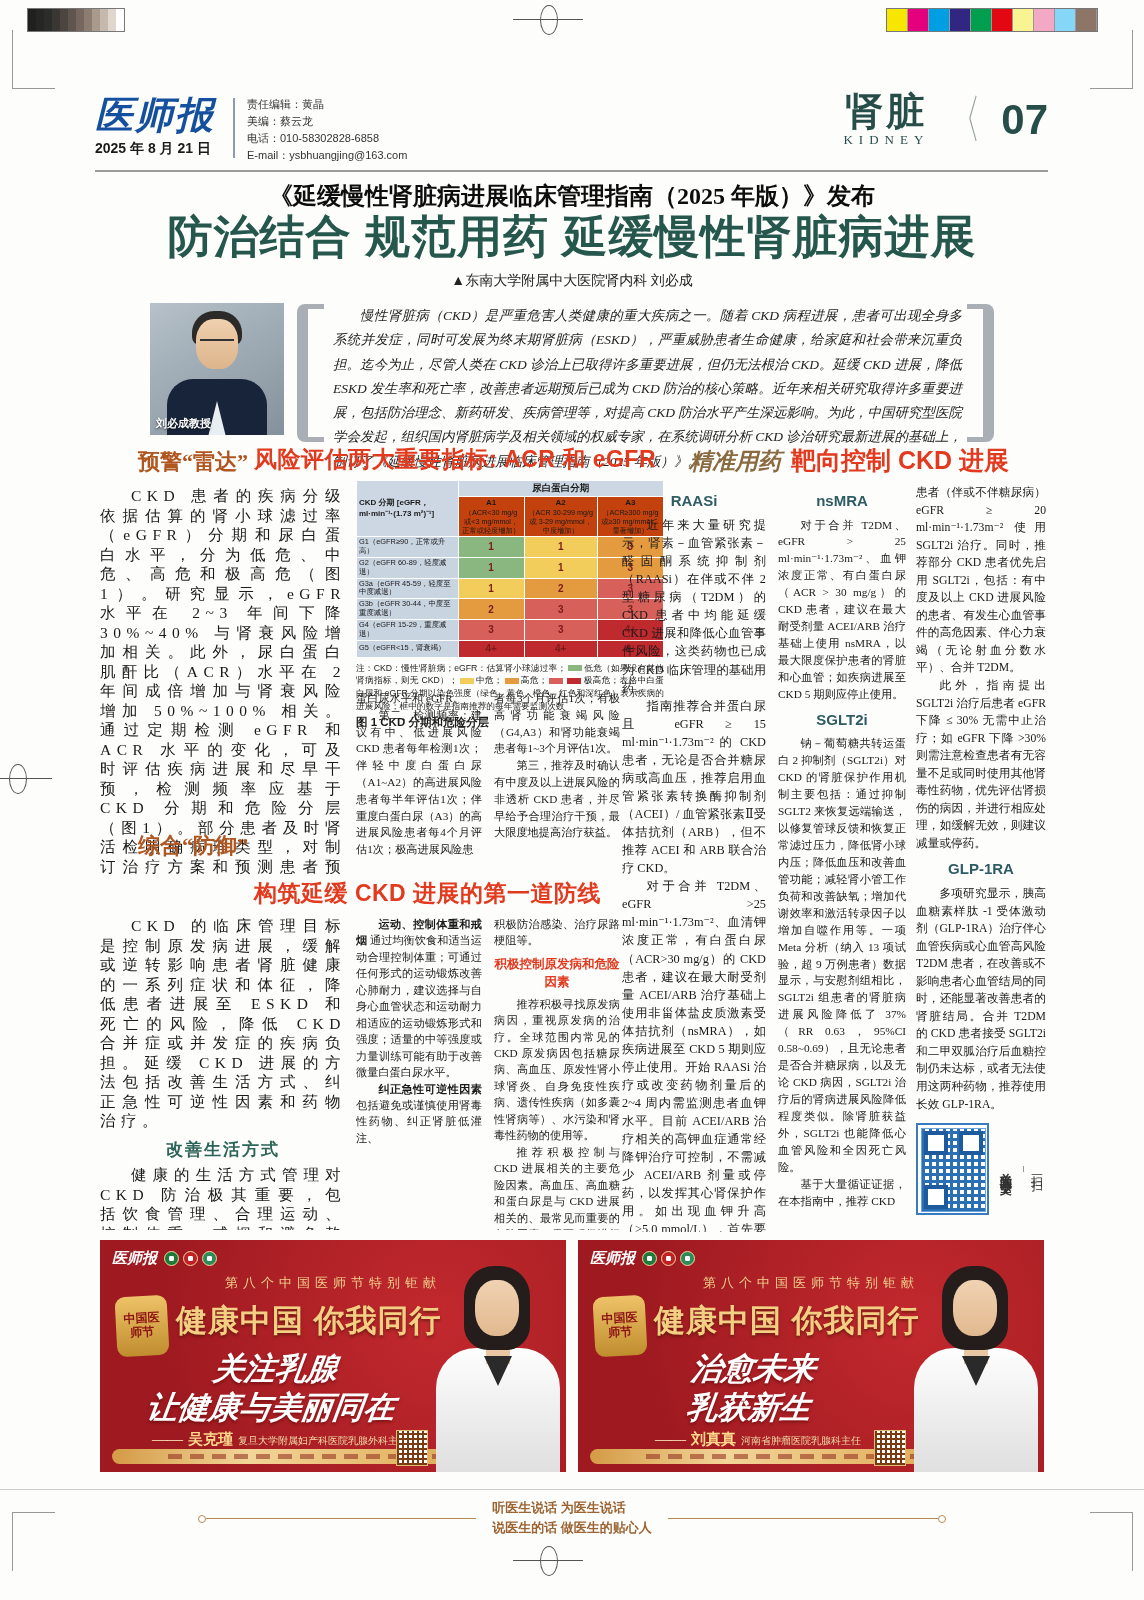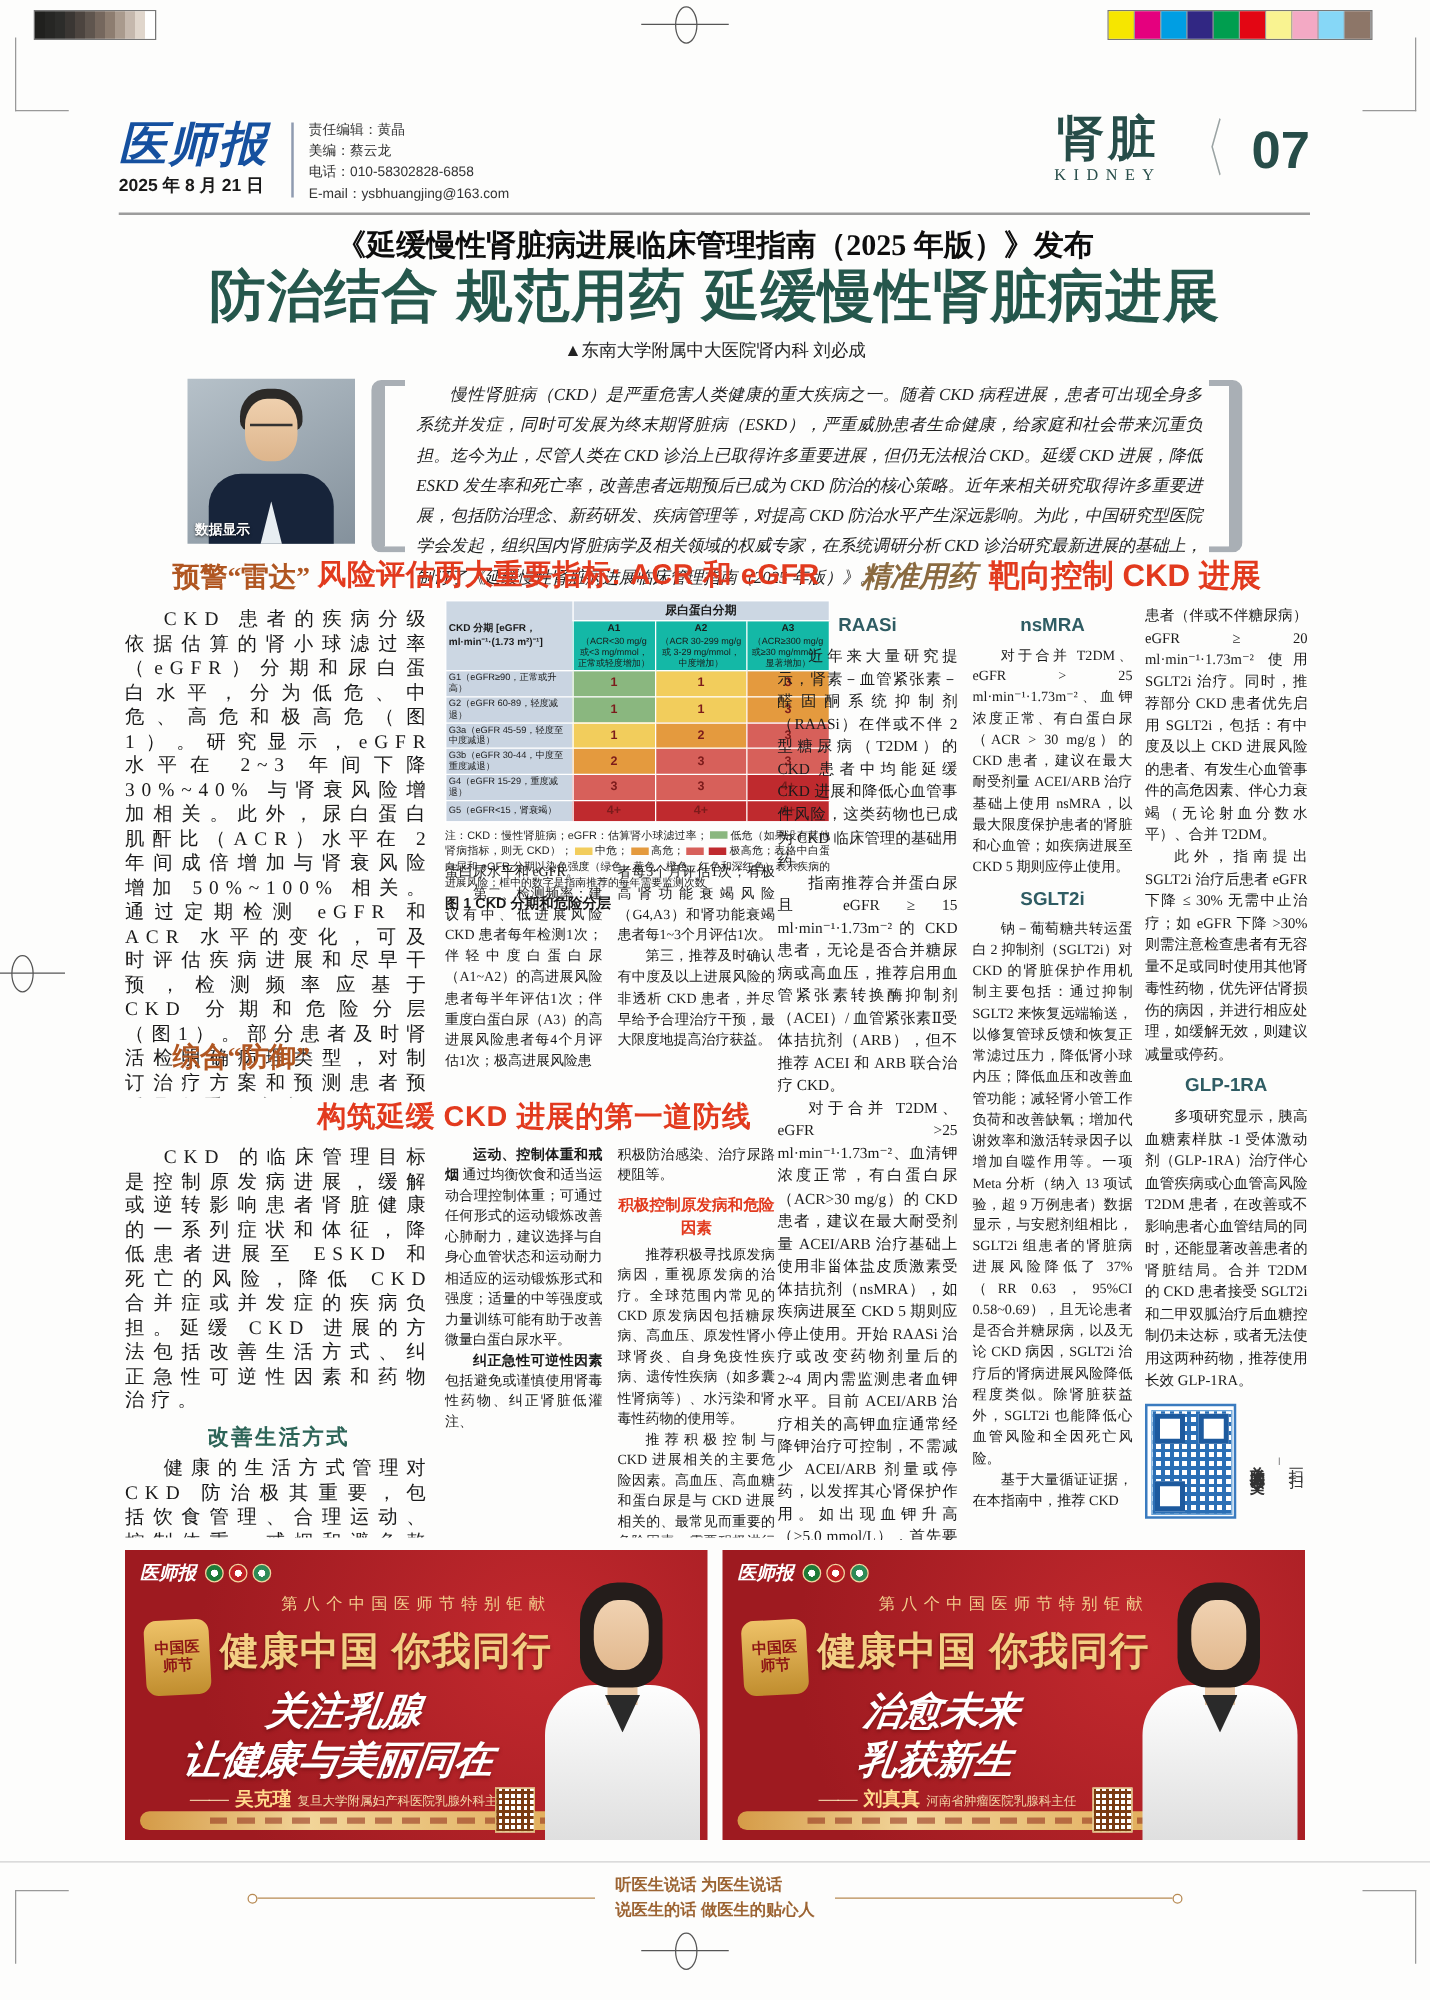--- a/index.html
+++ b/index.html
@@ -75,21 +75,21 @@
   .col6{left:916px;top:484px;width:130px;height:748px;font-size:11.7px;line-height:1.5;}
   .sub-teal{font-size:15px;font-weight:700;color:#2f5c63;text-align:center;text-indent:0!important;font-family:"Liberation Sans",sans-serif;margin:6px 0 4px!important;}
   .sub-life{font-size:17px;font-weight:700;color:#2c6457;text-align:center;text-indent:0!important;font-family:"Liberation Sans",sans-serif;letter-spacing:2px;margin:8px 0 5px!important;}
   .sub-red{font-size:12.5px;font-weight:700;color:#e23a1e;text-align:center;text-indent:0!important;font-family:"Liberation Sans",sans-serif;margin:6px 0 4px!important;letter-spacing:0;}
   .leadin{font-weight:700;font-family:"Liberation Sans",sans-serif;}
   
   .figure{left:356px;top:480px;width:308px;}
   table.risk{border-collapse:collapse;width:100%;font-family:"Liberation Sans",sans-serif;}
   table.risk td,table.risk th{border:1px solid #fff;padding:1px 2px;}
   .th-group{background:#ccd7e3;font-size:9.5px;font-weight:700;text-align:center;}
-  .th-col{background:#14b8a6;font-size:7.2px;font-weight:400;text-align:center;line-height:1.25;}
+  .th-col{background:#c2410c;font-size:7.2px;font-weight:400;text-align:center;line-height:1.25;}
   .th-col b{font-size:8px;}
   .td-label{background:#c9d4e1;font-size:7.4px;text-align:left;line-height:1.2;}
   .td-ckdhead{background:#ccd7e3;font-size:8px;line-height:1.3;text-align:left;font-weight:700;}
   .td-val{font-size:10px;font-weight:700;text-align:center;color:#7c1b1b;height:14px;}
   .risk-green{background:#8ab77f;}
   .risk-yellow{background:#f2cd5c;}
   .risk-orange{background:#e49a3e;}
   .risk-red{background:#d7605a;}
   .risk-deepred{background:#bf2a2e;}
   .fig-note{margin-top:4px;font-size:8.7px;line-height:1.45;text-align:justify;font-family:"Liberation Sans",sans-serif;color:#222;}
@@ -206,21 +206,21 @@
 <div class="abs main-title">防治结合 规范用药 延缓慢性肾脏病进展</div>
 <div class="abs byline">▲东南大学附属中大医院肾内科 刘必成</div>
 
 <div class="abs intro">
   <div class="photo">
     <div class="ph-suit"></div>
     <div class="ph-shirt"></div>
     <div class="ph-hair"></div>
     <div class="ph-face"></div>
     <div class="ph-glass"></div>
-    <div class="photo-cap">数据显示</div>
+    <div class="photo-cap">刘必成教授</div>
   </div>
   <div class="bracket bk-l"></div>
   <div class="intro-text">慢性肾脏病（CKD）是严重危害人类健康的重大疾病之一。随着 CKD 病程进展，患者可出现全身多系统并发症，同时可发展为终末期肾脏病（ESKD），严重威胁患者生命健康，给家庭和社会带来沉重负担。迄今为止，尽管人类在 CKD 诊治上已取得许多重要进展，但仍无法根治 CKD。延缓 CKD 进展，降低 ESKD 发生率和死亡率，改善患者远期预后已成为 CKD 防治的核心策略。近年来相关研究取得许多重要进展，包括防治理念、新药研发、疾病管理等，对提高 CKD 防治水平产生深远影响。为此，中国研究型医院学会发起，组织国内肾脏病学及相关领域的权威专家，在系统调研分析 CKD 诊治研究最新进展的基础上，制订了《延缓慢性肾脏病进展临床管理指南（2025 年版）》。</div>
   <div class="bracket bk-r"></div>
 </div>
 
 <div class="abs h-orange h-warn">预警“雷达”</div>
 <div class="abs h-red h-risk">风险评估两大重要指标: ACR 和 eGFR</div>
 <div class="abs h-precise">
   <span class="script">精准用药</span><span class="red">靶向控制 CKD 进展</span>

